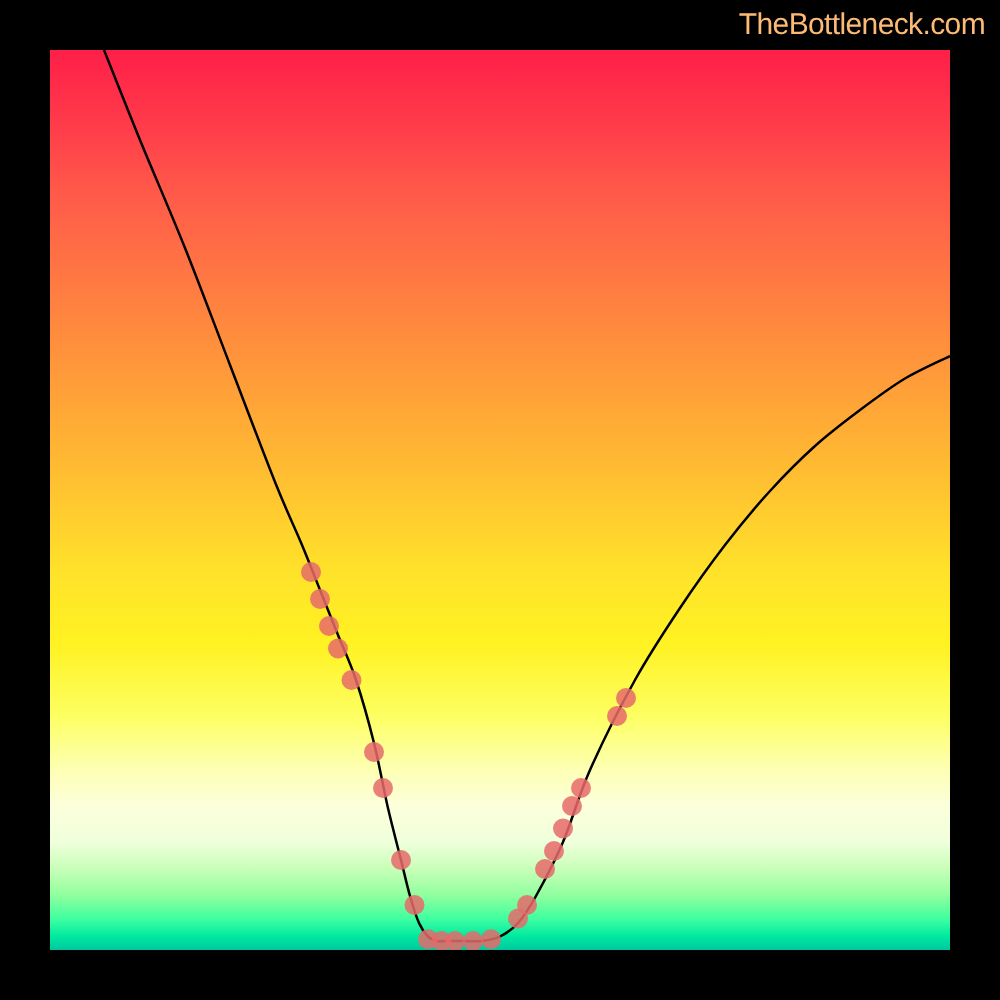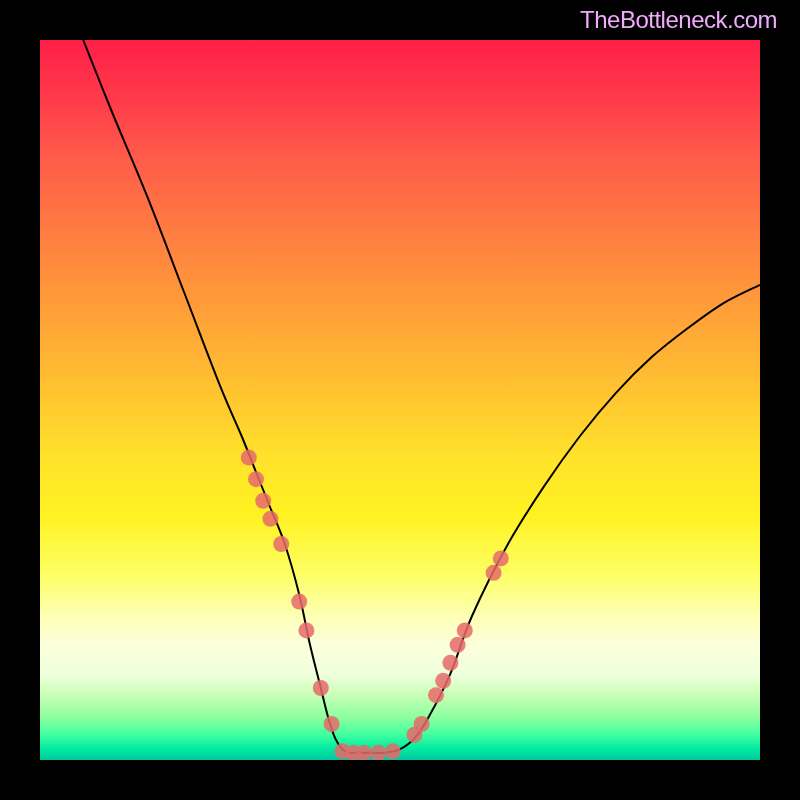--- a/index.html
+++ b/index.html
@@ -7,22 +7,22 @@
     width: 800px;
     height: 800px;
     background: #000;
     position: relative;
     font-family: Arial, sans-serif;
     overflow: hidden;
   }
   .watermark {
     position: absolute;
     top: 6px;
-    right: 23px;
-    color: #f0abfc;
+    right: 12px;
+    color: #fdba74;
     font-size: 24px;
     font-weight: 500;
     z-index: 10;
     letter-spacing: -0.5px;
   }
   .plot-area {
     position: absolute;
     left: 40px;
     top: 40px;
     width: 720px;

